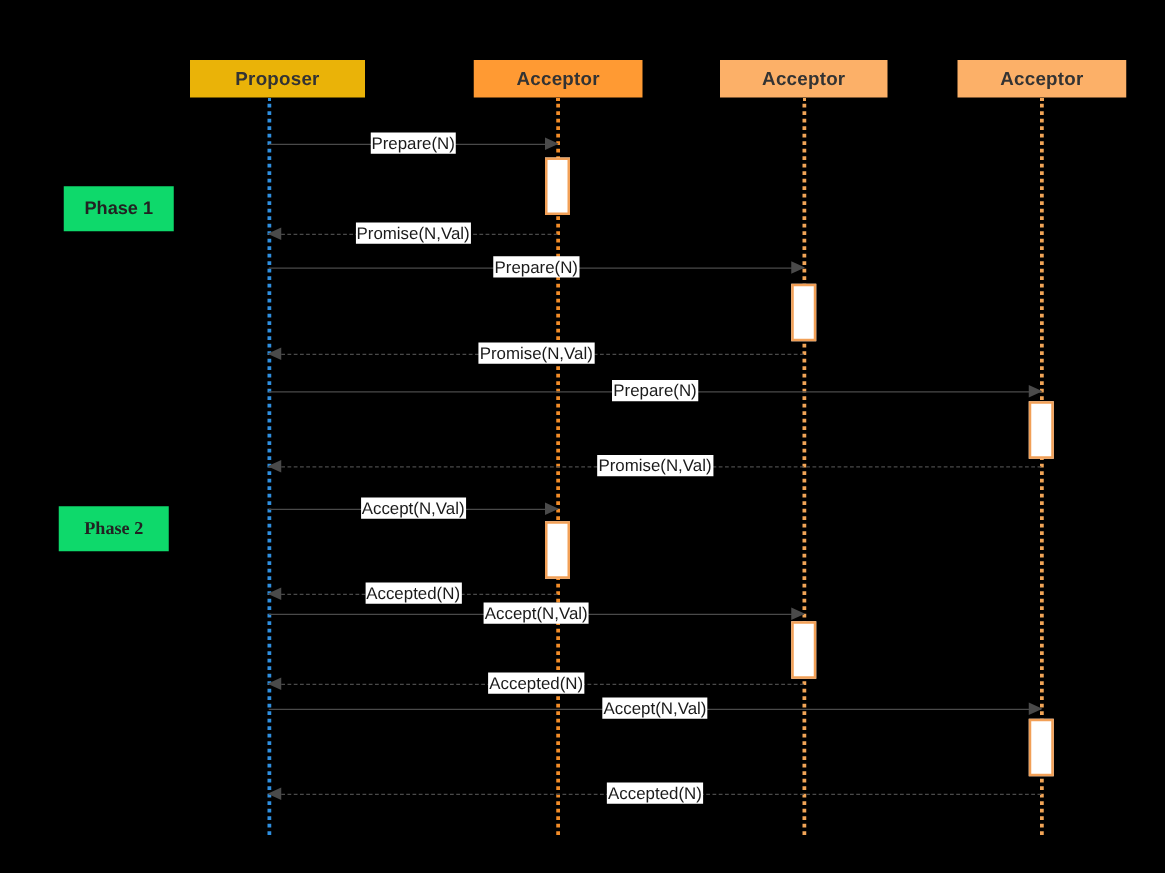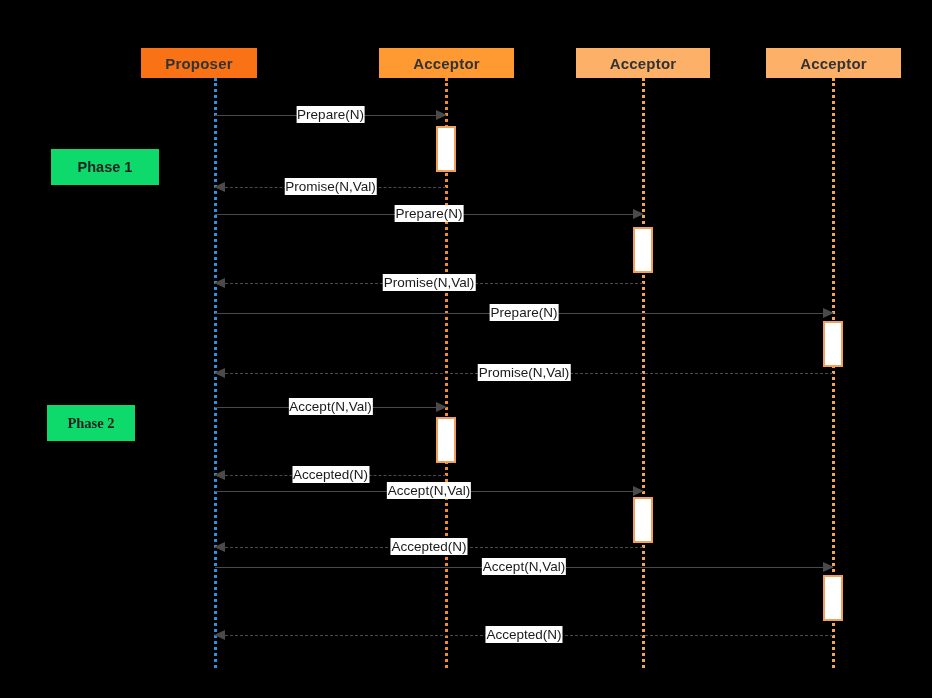--- a/index.html
+++ b/index.html
@@ -189,34 +189,34 @@
         <div class="head"></div>
         <div class="label">Accept(N,Val)</div>
       </div>
       <div class="msg rtl dashed" style="left: 215px; top: 635px; width: 618px;">
         <div class="line" style="border-top-color: rgb(74, 74, 74);"></div>
         <div class="head"></div>
         <div class="label">Accepted(N)</div>
       </div>
     </div>
   <div id="participants-layer">
-      <div class="participant" style="left: 141px; top: 48px; width: 116px; background: #f97316;">
+      <div class="participant" style="left: 152px; top: 48px; width: 140px; background: #eab308;">
         <span>Proposer</span>
       </div>
       <div class="participant" style="left: 379px; top: 48px; width: 135px; background: rgb(255, 154, 51);">
         <span>Acceptor</span>
       </div>
       <div class="participant" style="left: 576px; top: 48px; width: 134px; background: rgb(252, 176, 104);">
         <span>Acceptor</span>
       </div>
       <div class="participant" style="left: 766px; top: 48px; width: 135px; background: rgb(252, 176, 104);">
         <span>Acceptor</span>
       </div>
     </div>
   <div id="notes-layer">
-      <div class="phase-note" style="left: 51px; top: 149px; width: 108px; background: rgb(14, 217, 107);">
+      <div class="phase-note" style="left: 51px; top: 149px; width: 88px; background: rgb(14, 217, 107);">
         <span>Phase 1</span>
       </div>
       <div class="phase-note" style="left: 47px; top: 405px; width: 88px; background: rgb(14, 217, 107); font-family: Liberation Serif, serif;">
         <span>Phase 2</span>
       </div>
     </div>
 </div>
 
 </body></html>

